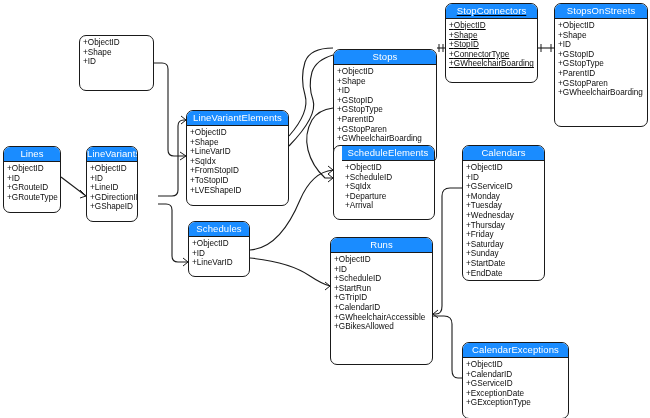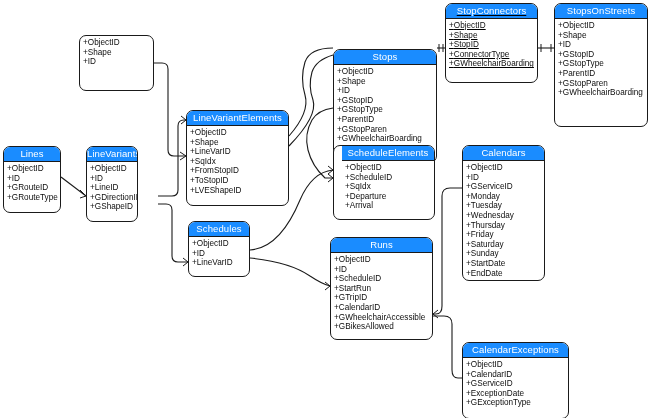--- a/index.html
+++ b/index.html
@@ -221,21 +221,21 @@
       <li class="field"><span class="plus">+</span><span>Wednesday</span></li>
       <li class="field"><span class="plus">+</span><span>Thursday</span></li>
       <li class="field"><span class="plus">+</span><span>Friday</span></li>
       <li class="field"><span class="plus">+</span><span>Saturday</span></li>
       <li class="field"><span class="plus">+</span><span>Sunday</span></li>
       <li class="field"><span class="plus">+</span><span>StartDate</span></li>
       <li class="field"><span class="plus">+</span><span>EndDate</span></li>
     </ul>
   </div>
 
-  <div class="entity" style="left:330px; top:237px; width:103px; height:103px;">
+  <div class="entity" style="left:330px; top:237px; width:103px; height:128px;">
     <div class="entity-header">Runs</div>
     <ul class="entity-fields">
       <li class="field"><span class="plus">+</span><span>ObjectID</span></li>
       <li class="field"><span class="plus">+</span><span>ID</span></li>
       <li class="field"><span class="plus">+</span><span>ScheduleID</span></li>
       <li class="field"><span class="plus">+</span><span>StartRun</span></li>
       <li class="field"><span class="plus">+</span><span>GTripID</span></li>
       <li class="field"><span class="plus">+</span><span>CalendarID</span></li>
       <li class="field"><span class="plus">+</span><span>GWheelchairAccessible</span></li>
       <li class="field"><span class="plus">+</span><span>GBikesAllowed</span></li>

